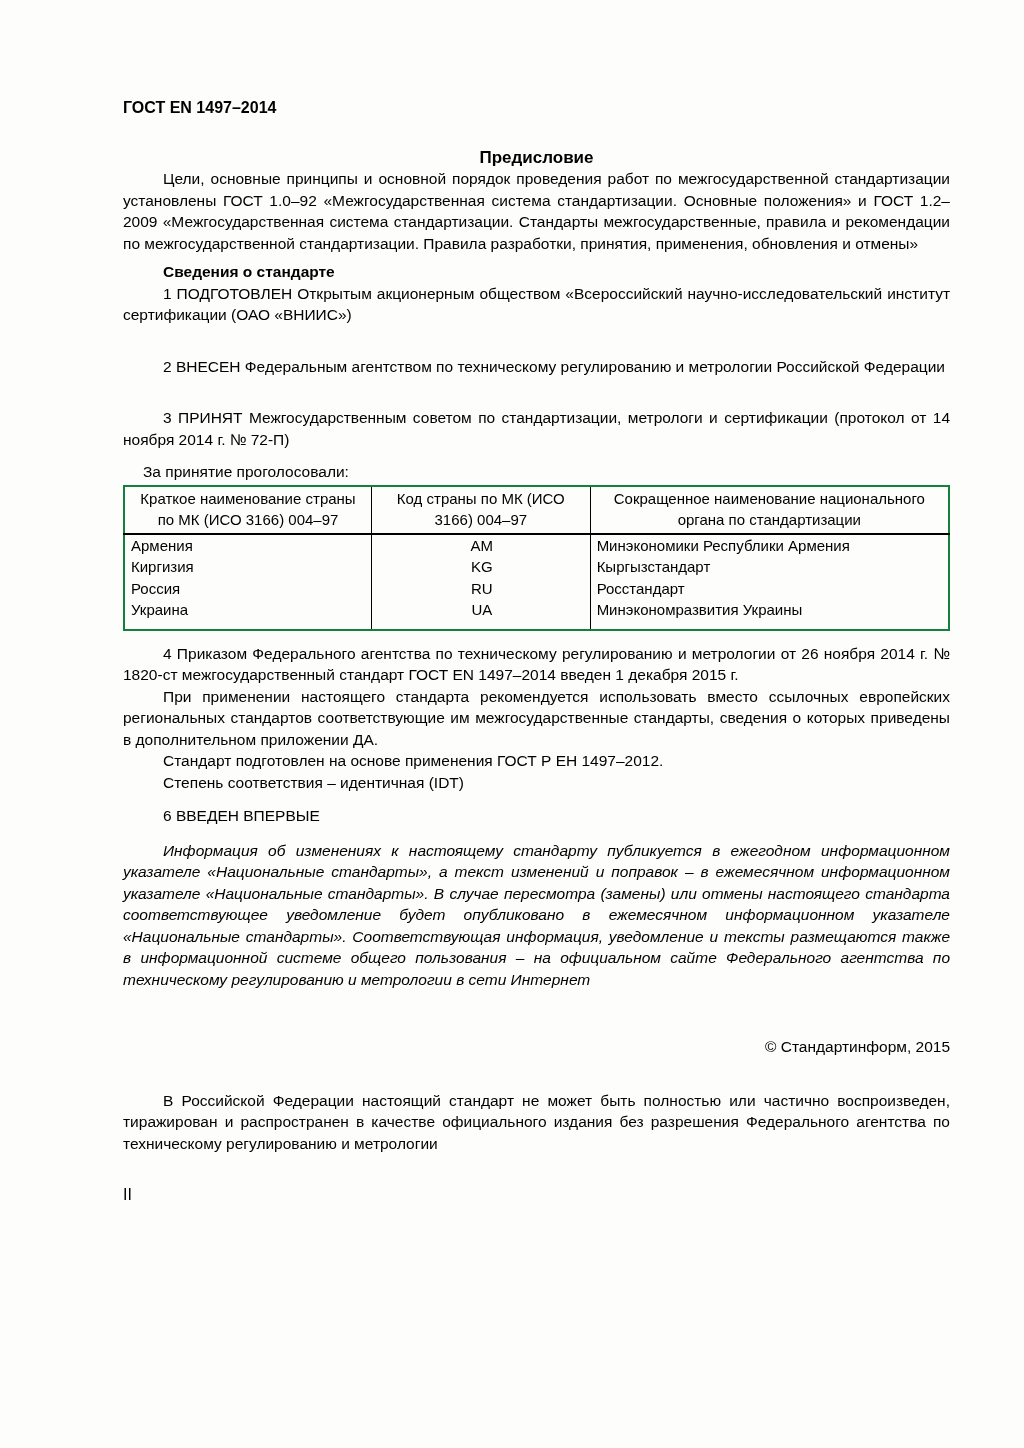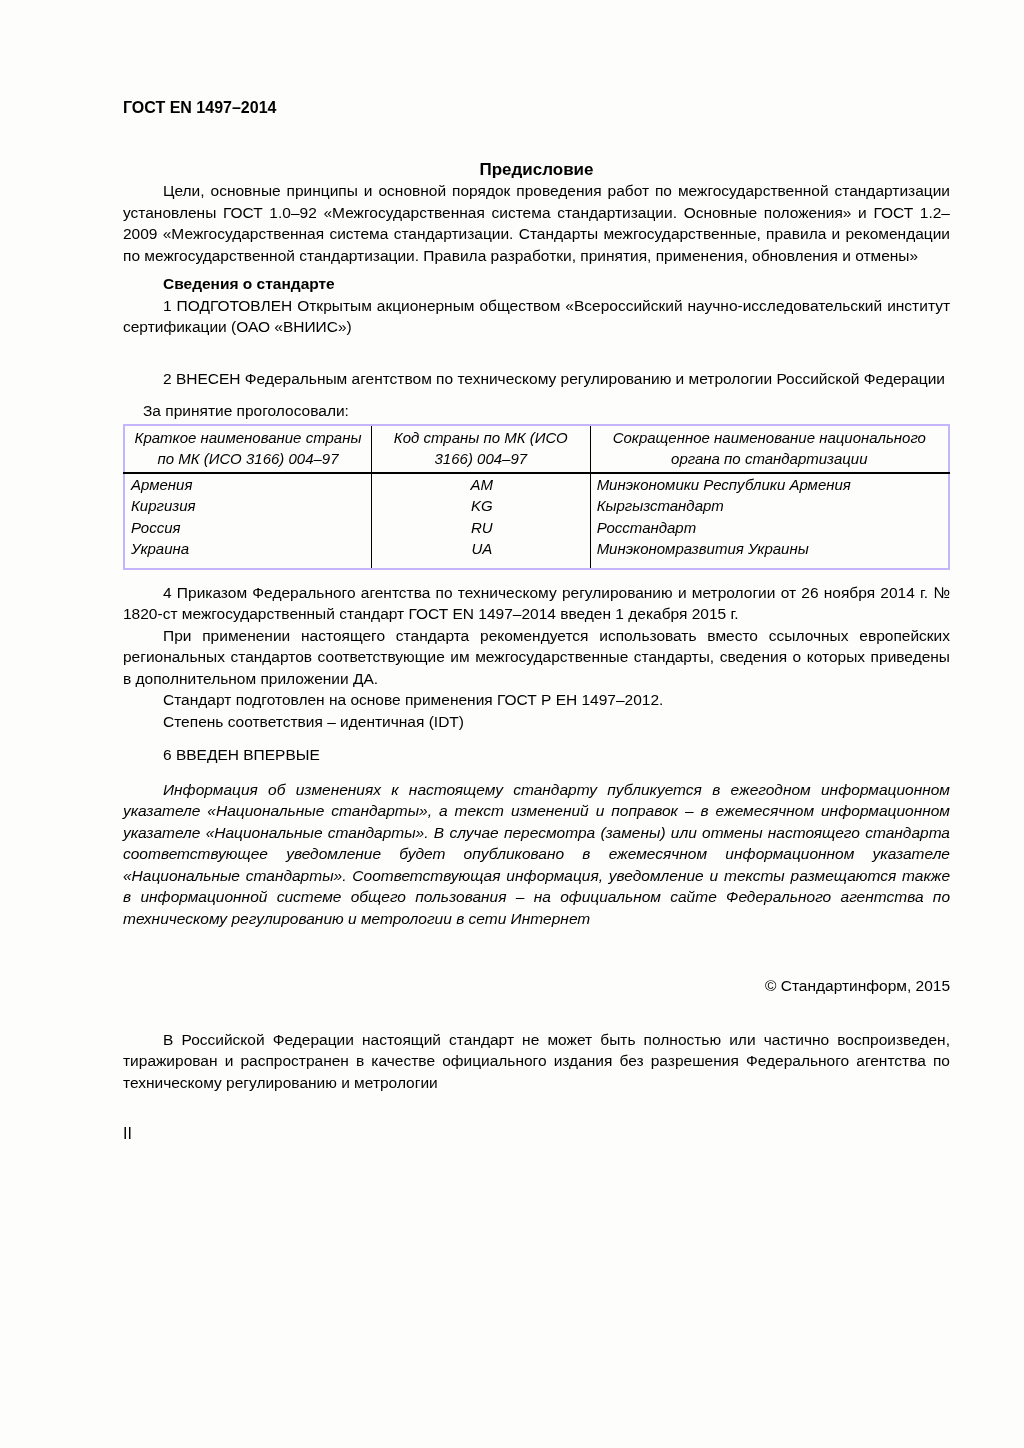--- a/index.html
+++ b/index.html
@@ -29,42 +29,42 @@
     font-weight: bold;
     font-size: 16px;
     text-align: left;
     text-indent: 0;
   }
   .title {
     text-align: center;
     text-indent: 0;
     font-weight: bold;
     font-size: 17px;
-    margin-top: 40px;
+    margin-top: 28px;
   }
   .intro { }
   .sect-heading {
     font-weight: bold;
     margin-top: 7px;
   }
   .mt17 { margin-top: 30px; }
   .mt12 { margin-top: 12px; }
   .mt22 { margin-top: 12px; }
   .vote-caption {
     text-align: left;
     text-indent: 20px;
     margin-top: 11px;
   }
   table.vote {
     width: 100%;
     border-collapse: collapse;
     margin-top: 2px;
     font-size: 15px;
   }
-  table.vote { border: 2px solid #c4b5fd; font-style: italic; }
+  table.vote { border: 2px solid #15803d; }
   table.vote th, table.vote td {
     border: 1px solid #000;
     vertical-align: top;
   }
   table.vote thead th {
     font-weight: normal;
     text-align: center;
     padding: 1px 8px 3px 8px;
     line-height: 21px;
     border-bottom: 2px solid #000;
@@ -105,20 +105,21 @@
   <p class="p title">Предисловие</p>
 
   <p class="p intro">Цели, основные принципы и основной порядок проведения работ по межгосударственной стандартизации установлены  ГОСТ 1.0–92 «Межгосударственная система стандартизации. Основные положения» и ГОСТ 1.2–2009 «Межгосударственная система стандартизации. Стандарты межгосударственные, правила и рекомендации по межгосударственной стандартизации. Правила разработки, принятия, применения, обновления и отмены»</p>
 
   <p class="p sect-heading">Сведения о стандарте</p>
 
   <p class="p">1 ПОДГОТОВЛЕН Открытым акционерным обществом «Всероссийский научно-исследовательский институт сертификации (ОАО «ВНИИС»)</p>
 
   <p class="p mt17">2 ВНЕСЕН Федеральным агентством по техническому регулированию и метрологии Российской Федерации</p>
 
+  <p class="p mt17">3 ПРИНЯТ Межгосударственным советом по стандартизации, метрологи и сертификации (протокол  от 14 ноября 2014 г.  №  72-П)</p>
 
   <p class="p vote-caption">За принятие проголосовали:</p>
 
   <table class="vote">
     <thead>
       <tr>
         <th class="col-country">Краткое наименование страны по МК (ИСО 3166) 004–97</th>
         <th class="col-code">Код страны по МК (ИСО 3166) 004–97</th>
         <th class="col-org">Сокращенное наименование национального органа по стандартизации</th>
       </tr>

